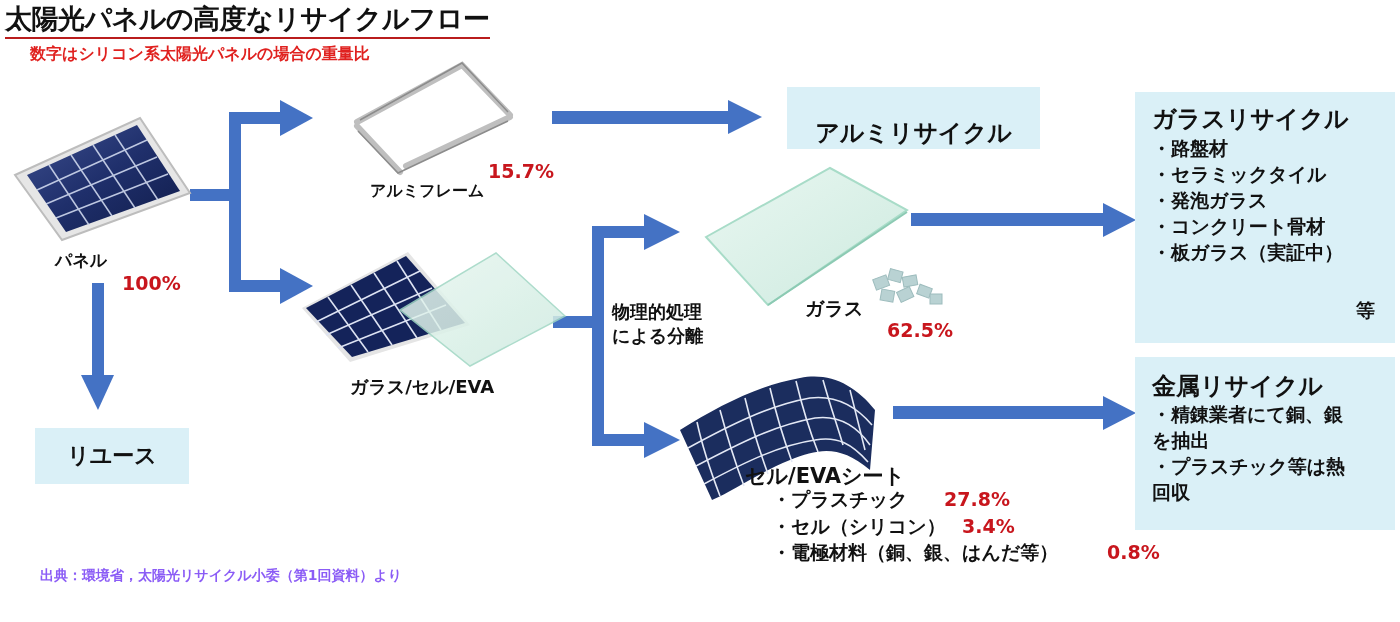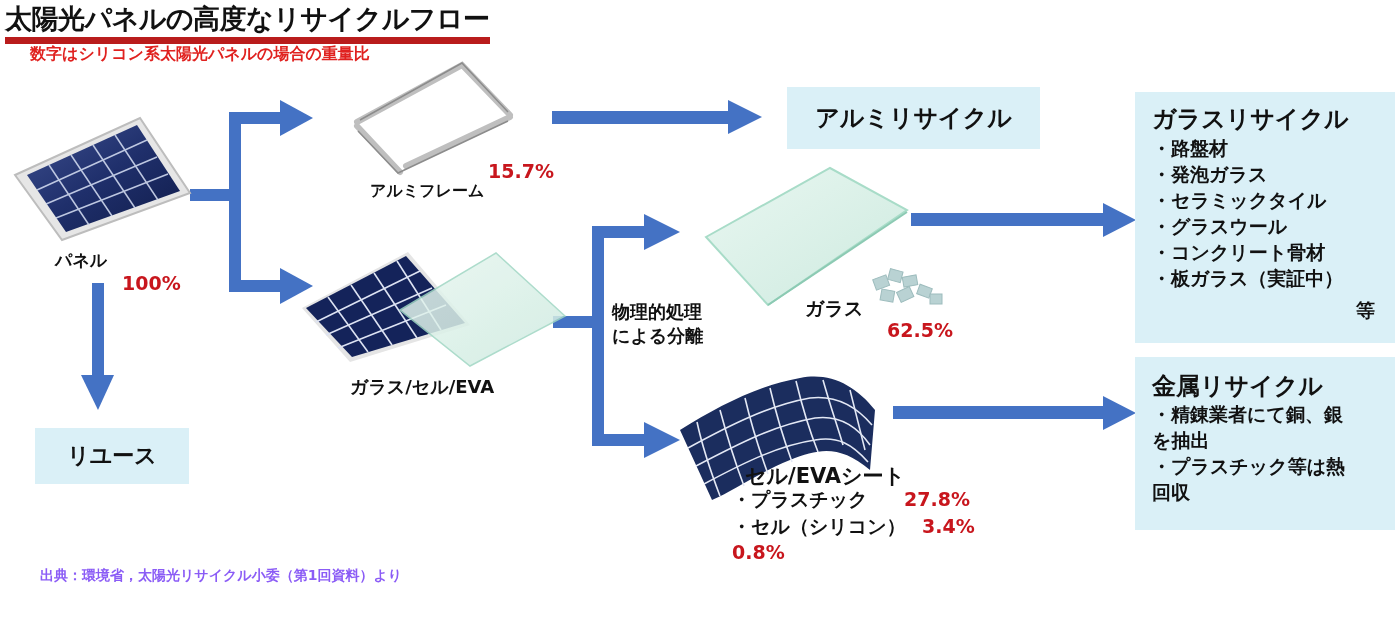--- a/index.html
+++ b/index.html
@@ -1,30 +1,30 @@
 <!DOCTYPE html>
 <html><head>
 <meta charset="utf-8">
 <style>
   html, body { margin: 0; padding: 0; background: #ffffff; }
   body { width: 1400px; height: 622px; position: relative; overflow: hidden;
          font-family: "DejaVu Sans", "Liberation Sans", sans-serif; color: #111; }
   .abs { position: absolute; }
   .title { left: 5px; top: 2px; font-size: 27px; font-weight: bold; letter-spacing: -0.5px;
-           border-bottom: 7px solid #b91c1c; padding-bottom: 1px; line-height: 34px; white-space: nowrap; }
+           border-bottom: 2px solid #b91c1c; padding-bottom: 1px; line-height: 34px; white-space: nowrap; }
   .subtitle { left: 30px; top: 44px; font-size: 16px; font-weight: bold; color: #e0211f; white-space: nowrap; }
   .label { font-weight: bold; font-size: 17px; white-space: nowrap; line-height: 20px; }
   .pct { font-weight: bold; font-size: 19px; color: #c8161d; white-space: nowrap; line-height: 22px; }
   .box { background: #daf0f7; box-sizing: border-box; }
   .box-center { display: flex; align-items: center; justify-content: center; font-weight: bold; font-size: 22px; }
   .box-title { font-weight: bold; font-size: 24px; line-height: 30px; white-space: nowrap; }
   .box-list { list-style: none; margin: 0; padding: 0; font-weight: bold; font-size: 19px; line-height: 26px; }
   .box-list li { white-space: nowrap; }
   .sub-list { list-style: none; margin: 0; padding: 0; font-weight: bold; font-size: 19px; line-height: 26.5px; }
-  .sub-list li { white-space: nowrap; display: flex; }
+  .sub-list li { white-space: nowrap; display: flex; margin-left: 40px; }
   .sub-list .pct { font-size: 19px; line-height: 26.5px; }
   .source { left: 40px; top: 567px; font-size: 14px; font-weight: bold; white-space: nowrap; color: #8b5cf6; }
   svg { position: absolute; left: 0; top: 0; }
 </style>
 </head>
 <body>
 
 <div class="abs title">太陽光パネルの高度なリサイクルフロー</div>
 <div class="abs subtitle">数字はシリコン系太陽光パネルの場合の重量比</div>
 
@@ -147,21 +147,21 @@
 <div class="abs label" style="left:55px; top:250px;">パネル</div>
 <div class="abs pct" style="left:122px; top:272px;">100%</div>
 
 <div class="abs box box-center" style="left:35px; top:428px; width:154px; height:56px;">
   <span>リユース</span>
 </div>
 
 <div class="abs label" style="left:370px; top:181px; font-size:16px;">アルミフレーム</div>
 <div class="abs pct" style="left:488px; top:160px;">15.7%</div>
 
-<div class="abs box box-center" style="left:787px; top:87px; width:253px; height:62px; font-size:24px;">
+<div class="abs box box-center" style="left:787px; top:87px; width:253px; height:62px; font-size:24px;align-items:flex-end;">
   <span>アルミリサイクル</span>
 </div>
 
 <div class="abs label" style="left:350px; top:377px; font-size:18px;">ガラス/セル/EVA</div>
 
 <div class="abs label" style="left:612px; top:300px; font-size:18px; line-height:24px;">
   <div>物理的処理</div>
   <div>による分離</div>
 </div>
 
@@ -172,31 +172,31 @@
 <ul class="abs sub-list" style="left:732px; top:486px;">
   <li>
     <span style="display:inline-block; width:172px;">・プラスチック</span>
     <span class="pct">27.8%</span>
   </li>
   <li>
     <span style="display:inline-block; width:190px;">・セル（シリコン）</span>
     <span class="pct">3.4%</span>
   </li>
   <li>
+    <span style="display:inline-block; width:335px;">・電極材料（銅、銀、はんだ等）</span>
     <span class="pct">0.8%</span>
   </li>
 </ul>
 
 <div class="abs box" style="left:1135px; top:92px; width:260px; height:251px; padding:12px 0 12px 17px;">
   <div class="box-title">ガラスリサイクル</div>
   <ul class="box-list" style="margin-top:1px;">
     <li>・路盤材</li>
+    <li>・セラミックタイル</li>
     <li>・発泡ガラス</li>
-    <li>・セラミックタイル</li>
-    <li>・グラスウール</li>
     <li>・コンクリート骨材</li>
     <li>・板ガラス（実証中）</li>
   </ul>
   <div class="box-list" style="position:absolute; right:20px; bottom:20px;">等</div>
 </div>
 
 <div class="abs box" style="left:1135px; top:357px; width:260px; height:173px; padding:14px 0 0 17px;">
   <div class="box-title">金属リサイクル</div>
   <div class="box-list">
     <div>・精錬業者にて銅、銀</div>

